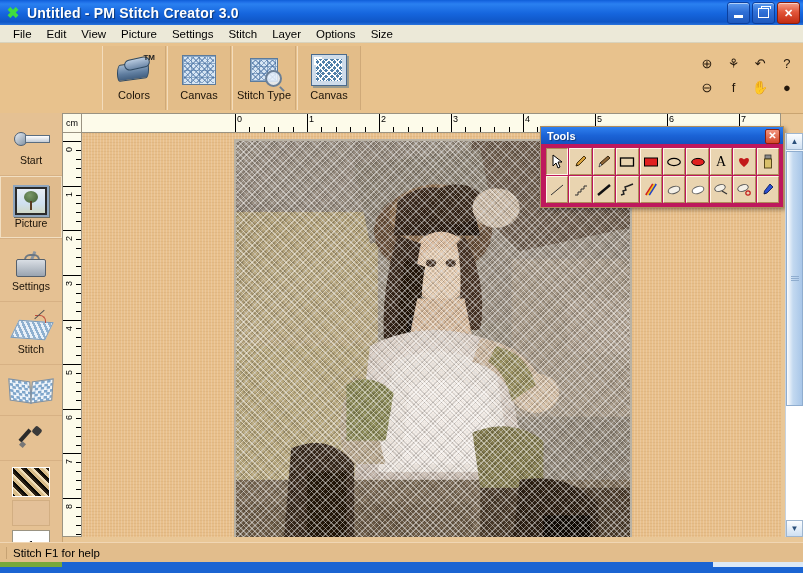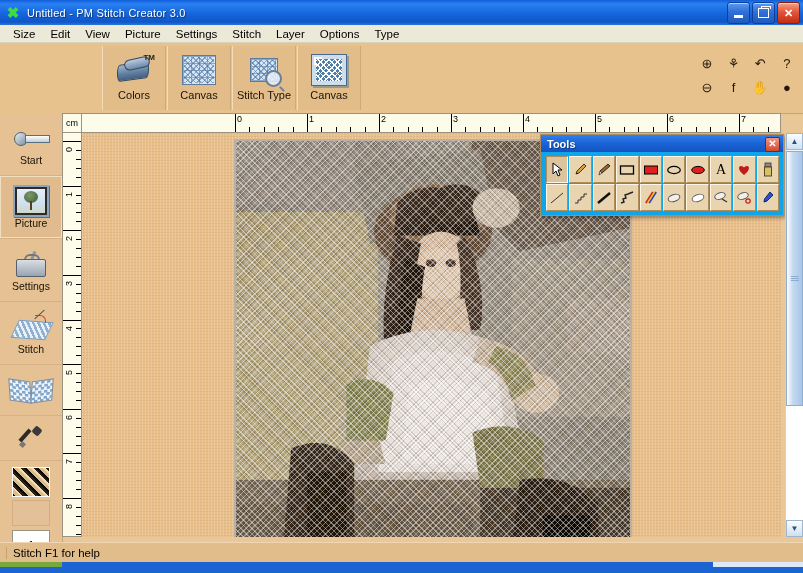--- a/index.html
+++ b/index.html
@@ -17,21 +17,21 @@
     background:linear-gradient(to bottom,#0f5ed8 0%,#1f6fe8 8%,#2a80f0 16%,#1565dd 55%,#0f56c6 88%,#2a74de 100%);
     display:flex;align-items:center;
     border-bottom:1px solid #0a3f9c;
   }
   .title-ico{
     width:18px;height:18px;margin-left:4px;margin-right:5px;
     display:flex;align-items:center;justify-content:center;
     color:#3fdc3f;font-size:15px;font-weight:bold;line-height:1;
   }
   .title-text{
-    color:#ffffff;font-size:11px;font-weight:normal;
+    color:#ffffff;font-size:14px;font-weight:bold;
     text-shadow:1px 1px 1px rgba(0,0,0,.45);
     letter-spacing:.2px;white-space:nowrap;
   }
   .title-btns{position:absolute;right:3px;top:2px;display:flex;gap:2px;}
   .tbtn{
     width:21px;height:20px;border-radius:3px;
     border:1px solid #0b3f9e;
     display:flex;align-items:center;justify-content:center;
     box-shadow:inset 0 1px 0 rgba(255,255,255,.55);
     position:relative;
@@ -238,22 +238,22 @@
       #c9a979;
   }
   .swatch-empty{width:38px;height:26px;margin:3px auto 0;background:#e3c098;border:1px solid #d2ae82;box-sizing:border-box;}
   .layerbox{
     width:38px;height:30px;margin:4px auto 0;background:#fff;border:1px solid #9a9382;box-sizing:border-box;
     display:flex;align-items:center;justify-content:center;font-size:13px;color:#000;
   }
 
   
   .tools{
-    position:absolute;left:540px;top:134px;width:244px;height:82px;
-    background:#0ea5e9;border:1px solid #b08c5b;box-sizing:border-box;
+    position:absolute;left:540px;top:126px;width:244px;height:82px;
+    background:#be185d;border:1px solid #b08c5b;box-sizing:border-box;
     box-shadow:2px 2px 4px rgba(0,0,0,.35);
   }
   .tools-title{
     height:17px;
     background:linear-gradient(to bottom,#2f80ef,#1b63d6 50%,#1453c0);
     display:flex;align-items:center;padding-left:6px;box-sizing:border-box;position:relative;
   }
   .tools-title span{color:#fff;font-size:11px;font-weight:bold;text-shadow:1px 1px 1px rgba(0,0,0,.4);}
   .tools-close{
     position:absolute;right:3px;top:2px;width:13px;height:13px;border-radius:2px;
@@ -321,29 +321,29 @@
       <div class="tbtn max">
           <div class="maxsq"></div>
         </div>
       <div class="tbtn close">
           <span class="gl">✕</span>
         </div>
     </div>
   </div>
 
   <div class="menubar">
-    <div class="menu-item">Size</div>
+    <div class="menu-item">File</div>
     <div class="menu-item">Edit</div>
     <div class="menu-item">View</div>
     <div class="menu-item">Picture</div>
     <div class="menu-item">Settings</div>
     <div class="menu-item">Stitch</div>
     <div class="menu-item">Layer</div>
     <div class="menu-item">Options</div>
-    <div class="menu-item">Type</div>
+    <div class="menu-item">Size</div>
   </div>
 
   <div class="toolbar">
     <div class="tbgroup">
 
       <div class="tbcell">
         <div class="ic">
           <div class="icon-colors">
             <div class="spool"></div>
               <div class="spool2"></div>

